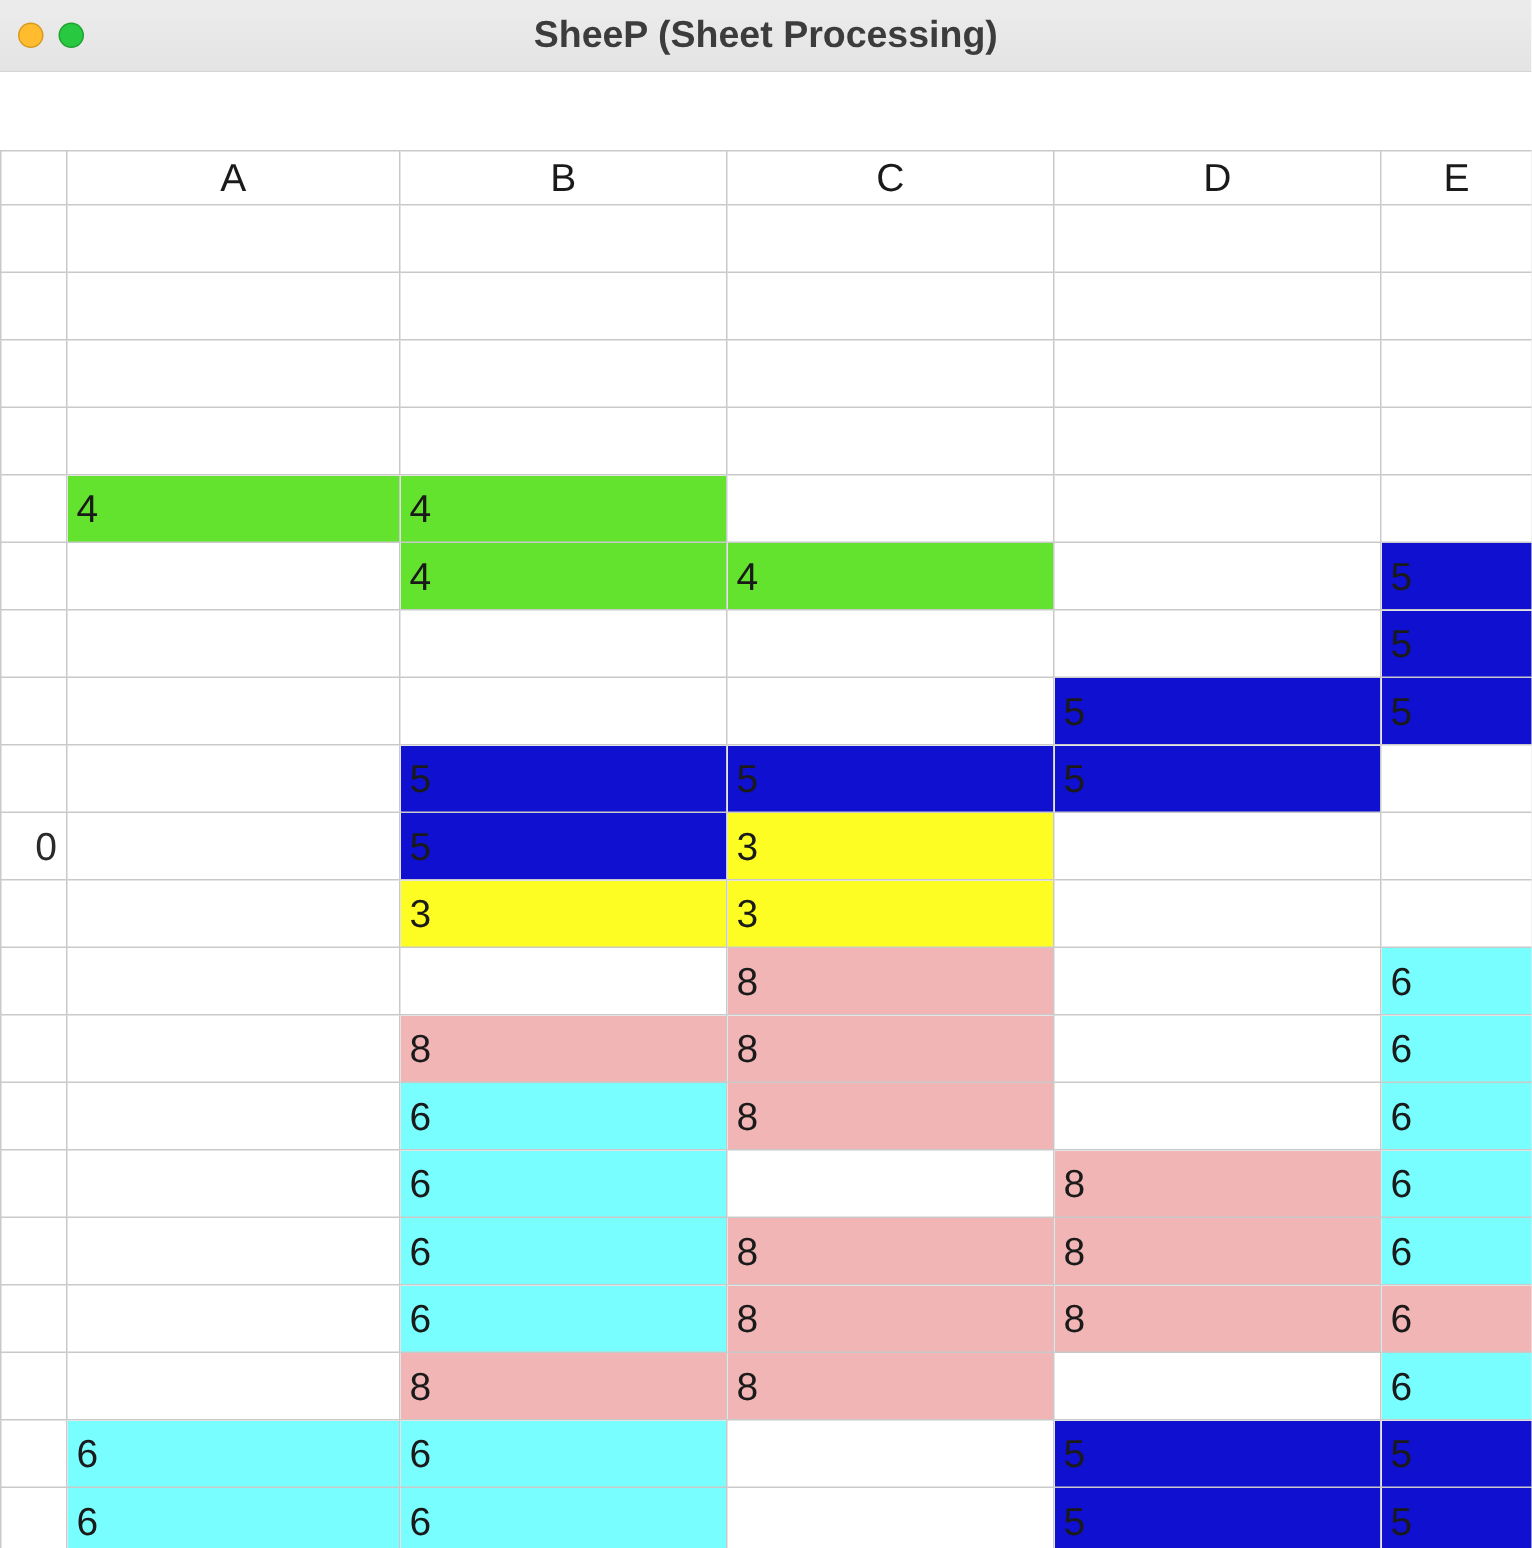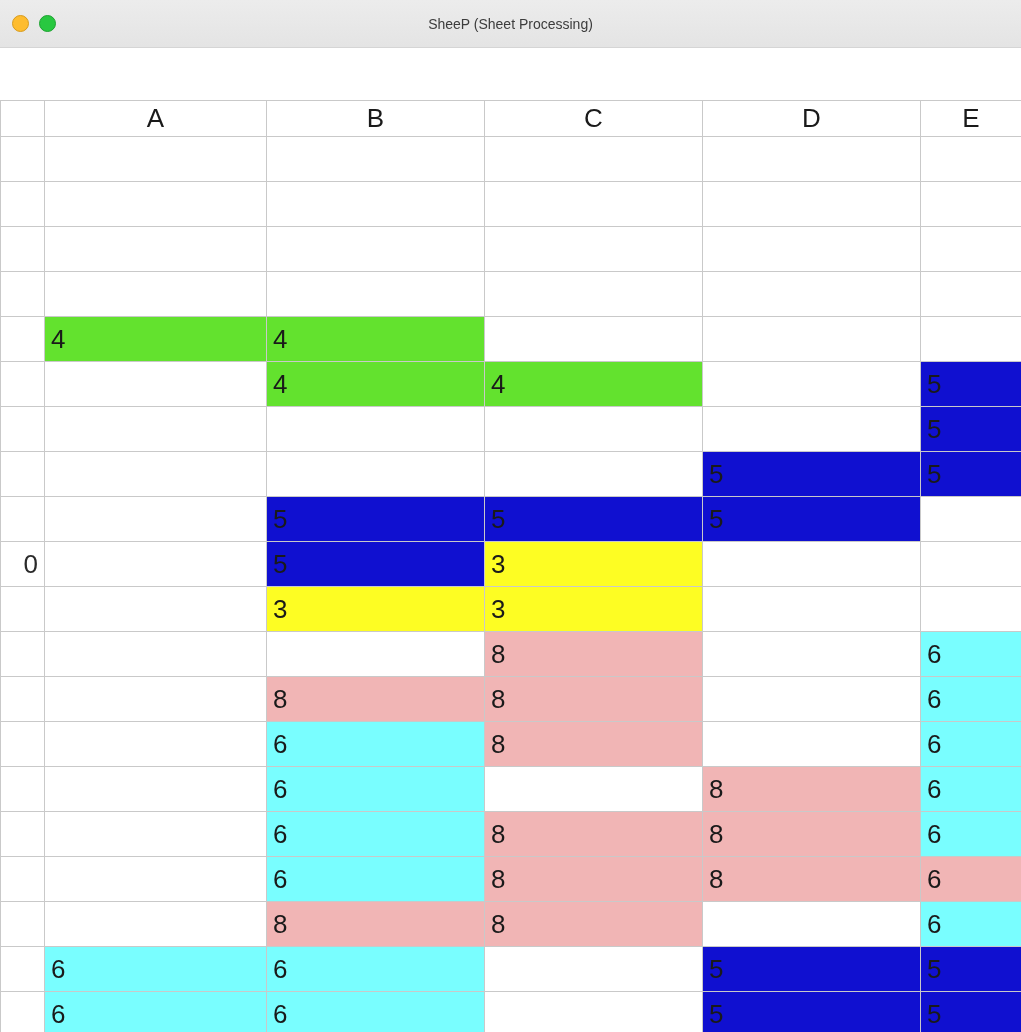--- a/index.html
+++ b/index.html
@@ -26,22 +26,22 @@
   }
   .tl {
     width: 17px; height: 17px;
     border-radius: 50%;
   }
   .tl-yellow { background: #febc2e; border: 0.5px solid #d79b1e;}
   .tl-green  { background: #28c840; border: 0.5px solid #1fa232;}
   .title {
     flex: 1;
     text-align: center;
-    font-weight: 400;
-    font-size: 14px;
+    font-weight: 700;
+    font-size: 25px;
     color: #3c3c3c;
     margin-left: -80px; 
   }
   .sheet-area {
     position: relative;
     padding-top: 52px; 
   }
   table.grid {
     border-collapse: collapse;
     table-layout: fixed;

